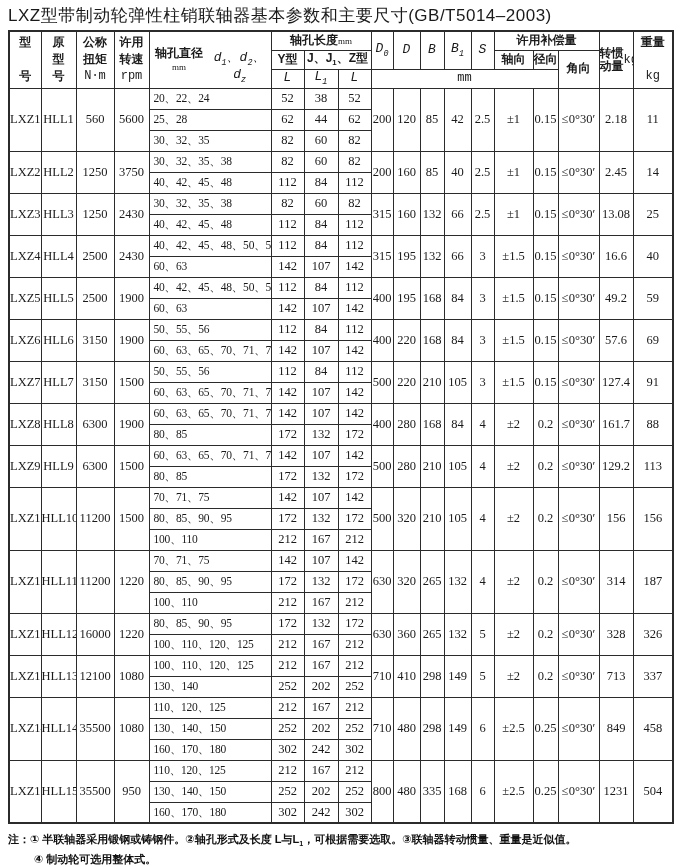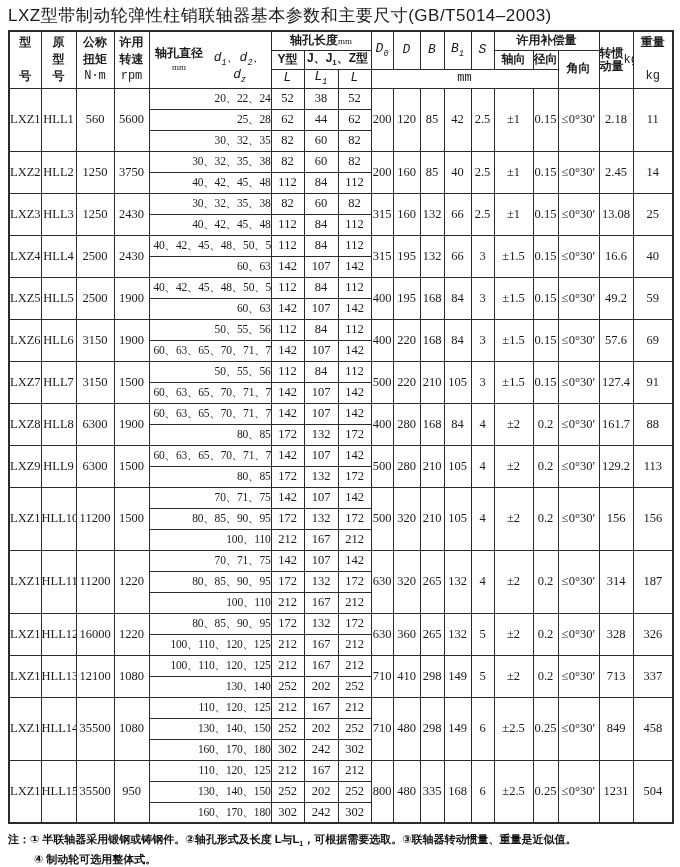--- a/index.html
+++ b/index.html
@@ -43,21 +43,21 @@
     line-height: 1.1;
   }
   tbody tr { height: 21px; }
   tbody td {
     font-family: "Liberation Serif", "DejaVu Serif", serif;
     font-size: 12.5px;
     line-height: 1;
     white-space: nowrap;
   }
   td.bore {
-    text-align: right;
+    text-align: left;
     padding-left: 4px;
     font-size: 11.5px;
     letter-spacing: -0.2px;
   }
   .vstack {
     display: flex; flex-direction: column;
     justify-content: space-between; align-items: center;
     height: 51px; padding: 2px 0;
   }
   .vstack2 {

